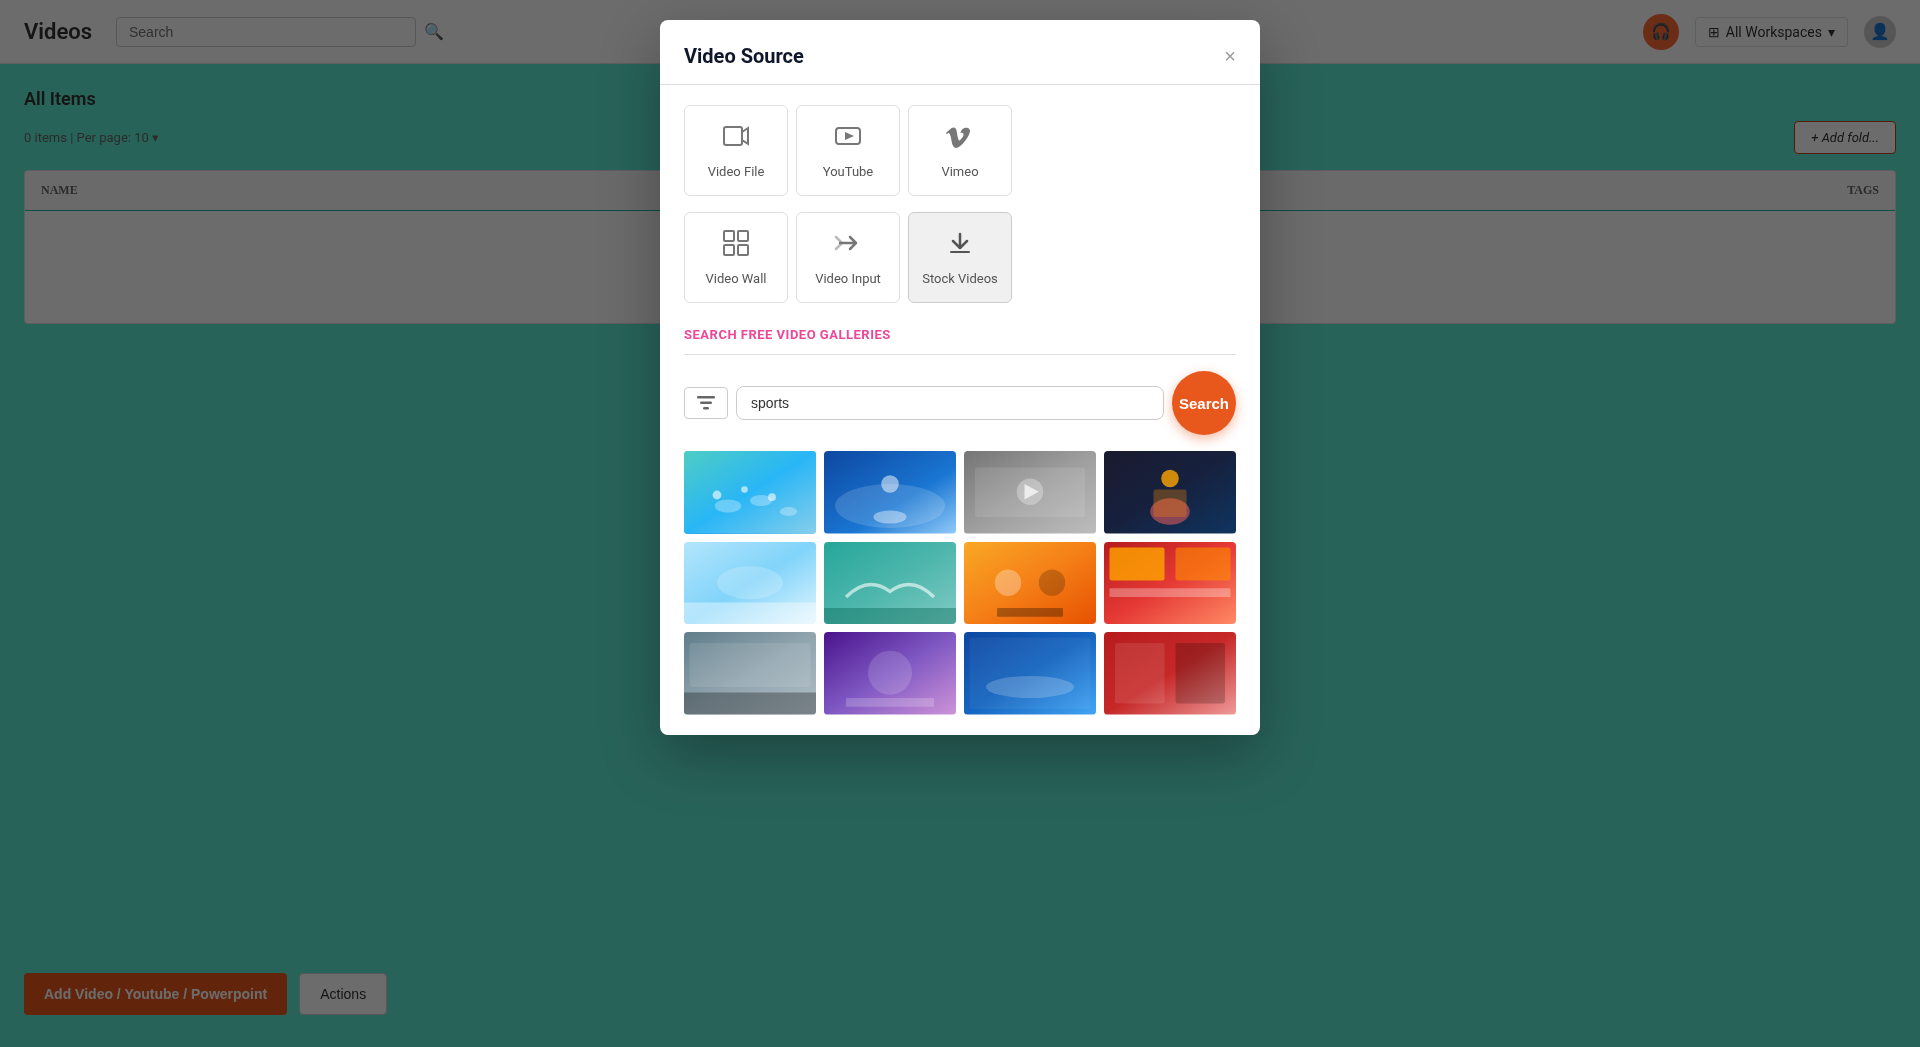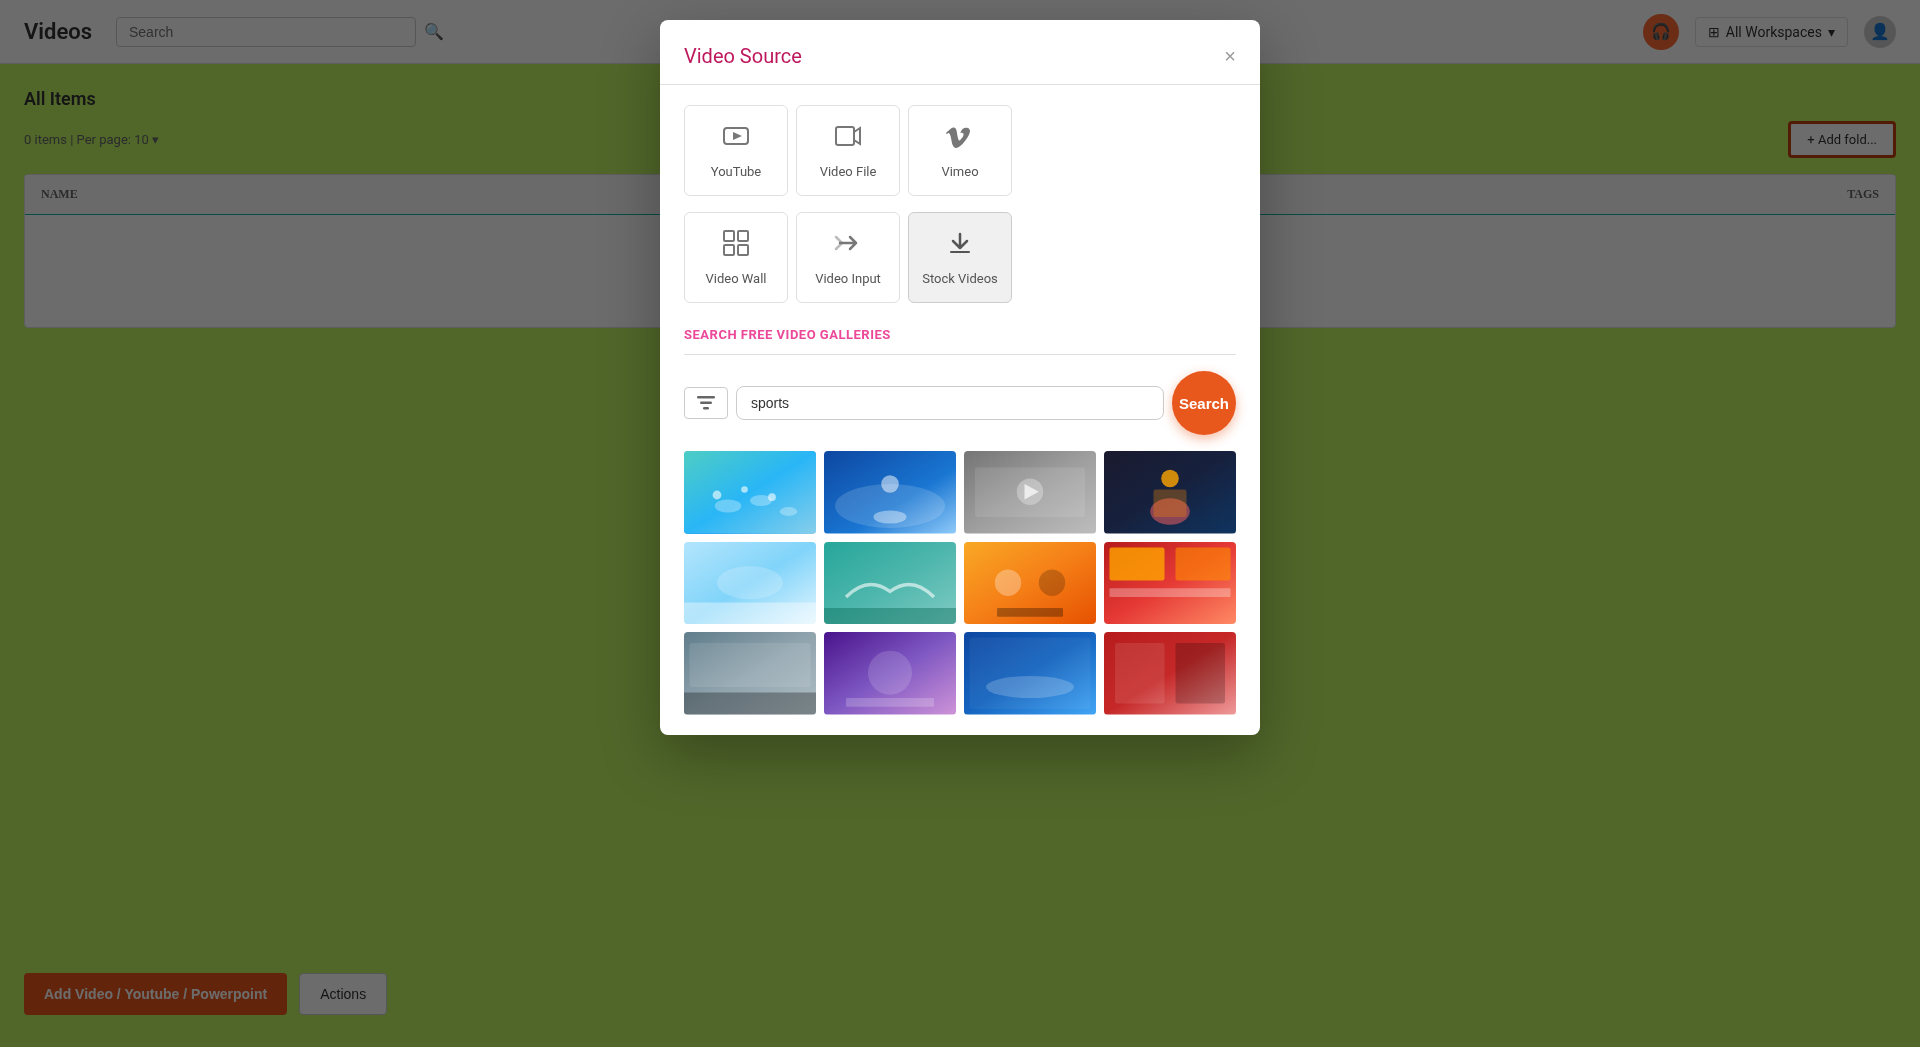--- a/index.html
+++ b/index.html
@@ -9,21 +9,21 @@
       width: 1920px;
       height: 1047px;
       overflow: hidden;
       position: relative;
     }
 
     
     .bg-page {
       position: absolute;
       top: 0; left: 0; right: 0; bottom: 0;
-      background: #bef264;
+      background: #5eead4;
       filter: brightness(0.85);
     }
 
     .bg-header {
       position: absolute;
       top: 0; left: 0; right: 0;
       height: 64px;
       background: #fff;
       border-bottom: 1px solid #ddd;
       display: flex;
@@ -80,26 +80,27 @@
       margin-bottom: 16px;
     }
 
     .bg-items-count {
       font-size: 13px;
       color: #666;
     }
 
     .bg-add-folder {
       background: #fff;
-      border: 3px solid #c2410c;
+      border: 1px solid #c2410c;
       border-radius: 4px;
       padding: 8px 16px;
       font-size: 13px;
       color: #333;
       cursor: pointer;
+      font-style: italic;
     }
 
     .bg-table {
       background: #fff;
       border-radius: 4px;
       border: 1px solid #ddd;
       overflow: hidden;
     }
 
     .bg-table-header {
@@ -176,22 +177,22 @@
     .modal-header {
       padding: 24px 24px 16px;
       border-bottom: 1px solid #e0e0e0;
       display: flex;
       align-items: center;
       justify-content: space-between;
     }
 
     .modal-title {
       font-size: 20px;
-      font-weight: 400;
-      color: #be185d;
+      font-weight: 700;
+      color: #0f172a;
     }
 
     .modal-close {
       background: none;
       border: none;
       font-size: 20px;
       color: #999;
       cursor: pointer;
       line-height: 1;
     }
@@ -412,35 +413,35 @@
       <button class="modal-close">×</button>
     </div>
 
     <div class="modal-body">
 
       <div class="source-grid">
 
         <div class="source-item">
           <div class="source-item-icon">
             <svg width="28" height="28" viewBox="0 0 28 28" fill="none">
+              <rect x="2" y="5" width="18" height="18" rx="2" stroke="#777" stroke-width="2" fill="none"></rect>
+              <path d="M20 10l6-4v16l-6-4V10z" stroke="#777" stroke-width="2" fill="none"></path>
+            </svg>
+          </div>
+          <span class="source-item-label">Video File</span>
+        </div>
+
+        <div class="source-item">
+          <div class="source-item-icon">
+            <svg width="28" height="28" viewBox="0 0 28 28" fill="none">
               <rect x="2" y="6" width="24" height="16" rx="3" stroke="#777" stroke-width="2" fill="none"></rect>
               <polygon points="11,10 20,14 11,18" fill="#777"></polygon>
             </svg>
           </div>
           <span class="source-item-label">YouTube</span>
-        </div>
-
-        <div class="source-item">
-          <div class="source-item-icon">
-            <svg width="28" height="28" viewBox="0 0 28 28" fill="none">
-              <rect x="2" y="5" width="18" height="18" rx="2" stroke="#777" stroke-width="2" fill="none"></rect>
-              <path d="M20 10l6-4v16l-6-4V10z" stroke="#777" stroke-width="2" fill="none"></path>
-            </svg>
-          </div>
-          <span class="source-item-label">Video File</span>
         </div>
 
         <div class="source-item">
           <div class="source-item-icon">
             <svg width="28" height="28" viewBox="0 0 28 28" fill="none">
               <path d="M24 9c-.1 2.5-1.8 5.9-5.2 10.2-3.5 4.5-6.5 6.8-8.8 6.8-1.5 0-2.7-1.4-3.8-4.1L4.8 15c-.7-2.7-1.5-4.1-2.3-4.1-.2 0-.8.4-1.9 1.1L0 10.9c1.2-1.1 2.4-2.1 3.6-3.2 1.6-1.4 2.8-2.1 3.6-2.2 1.9-.2 3.1 1.1 3.5 3.8.5 3 .8 4.8 1 5.6.5 2.4 1.1 3.6 1.8 3.6.5 0 1.3-.8 2.3-2.4 1-.6 1.6-2.4 1.7-3.4.1-1.3-.4-2-1.5-2-.5 0-1.1.1-1.7.4 1.1-3.7 3.3-5.5 6.4-5.3 2.3.1 3.5 1.6 3.3 4.2z" fill="#777"></path>
             </svg>
           </div>
           <span class="source-item-label">Vimeo</span>
         </div>

